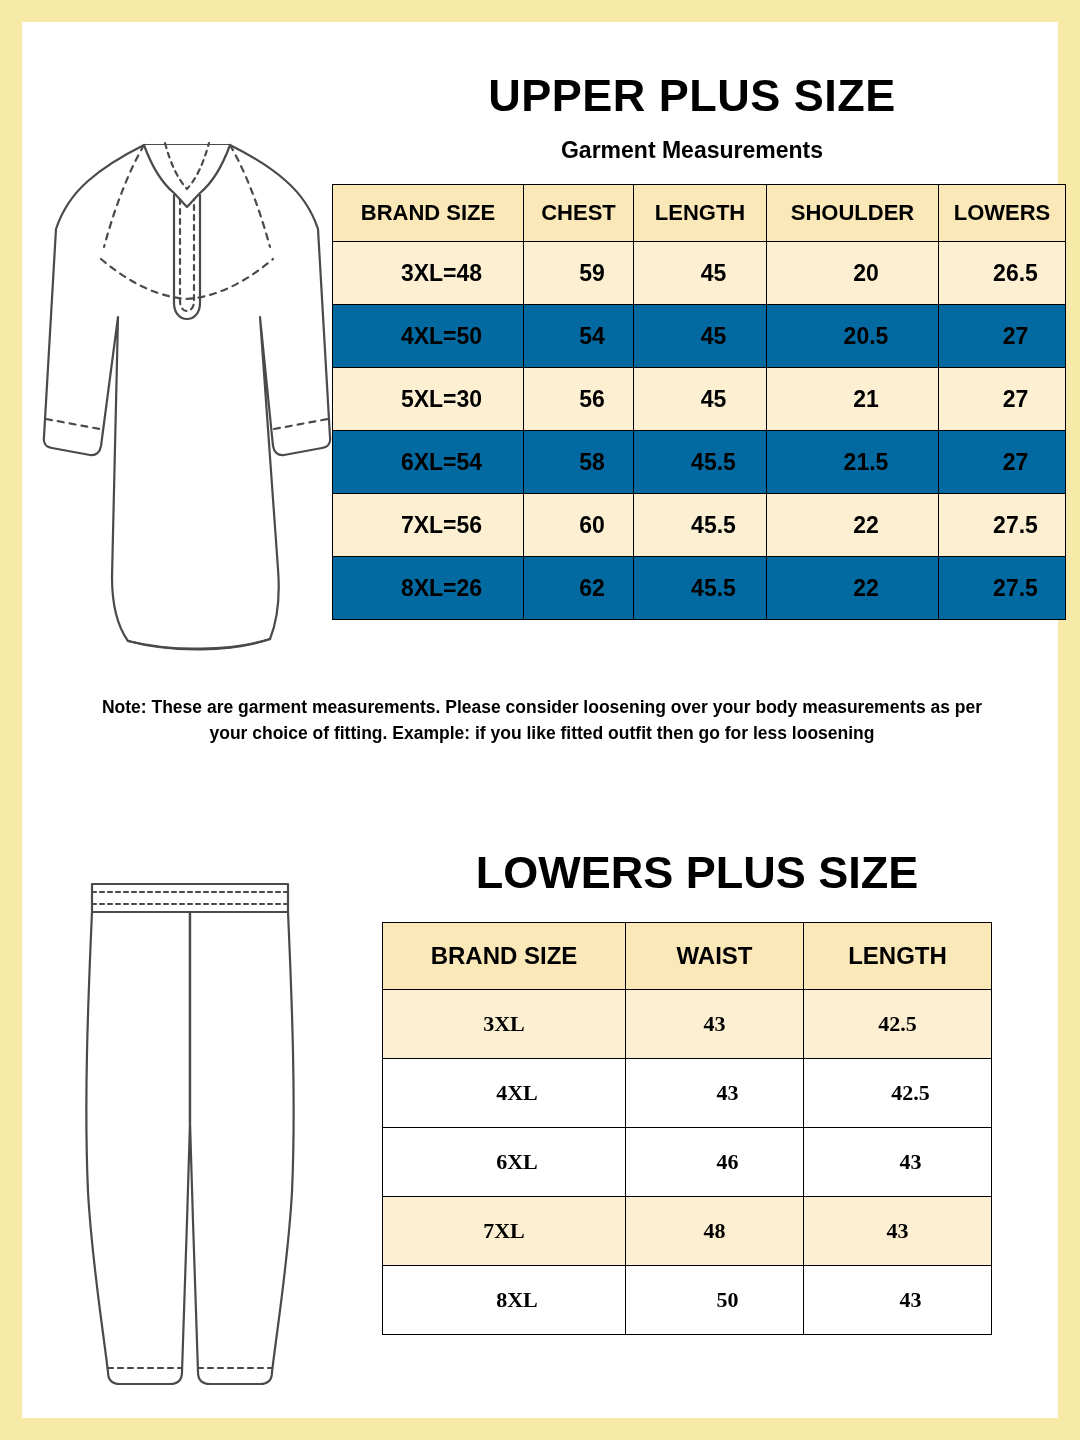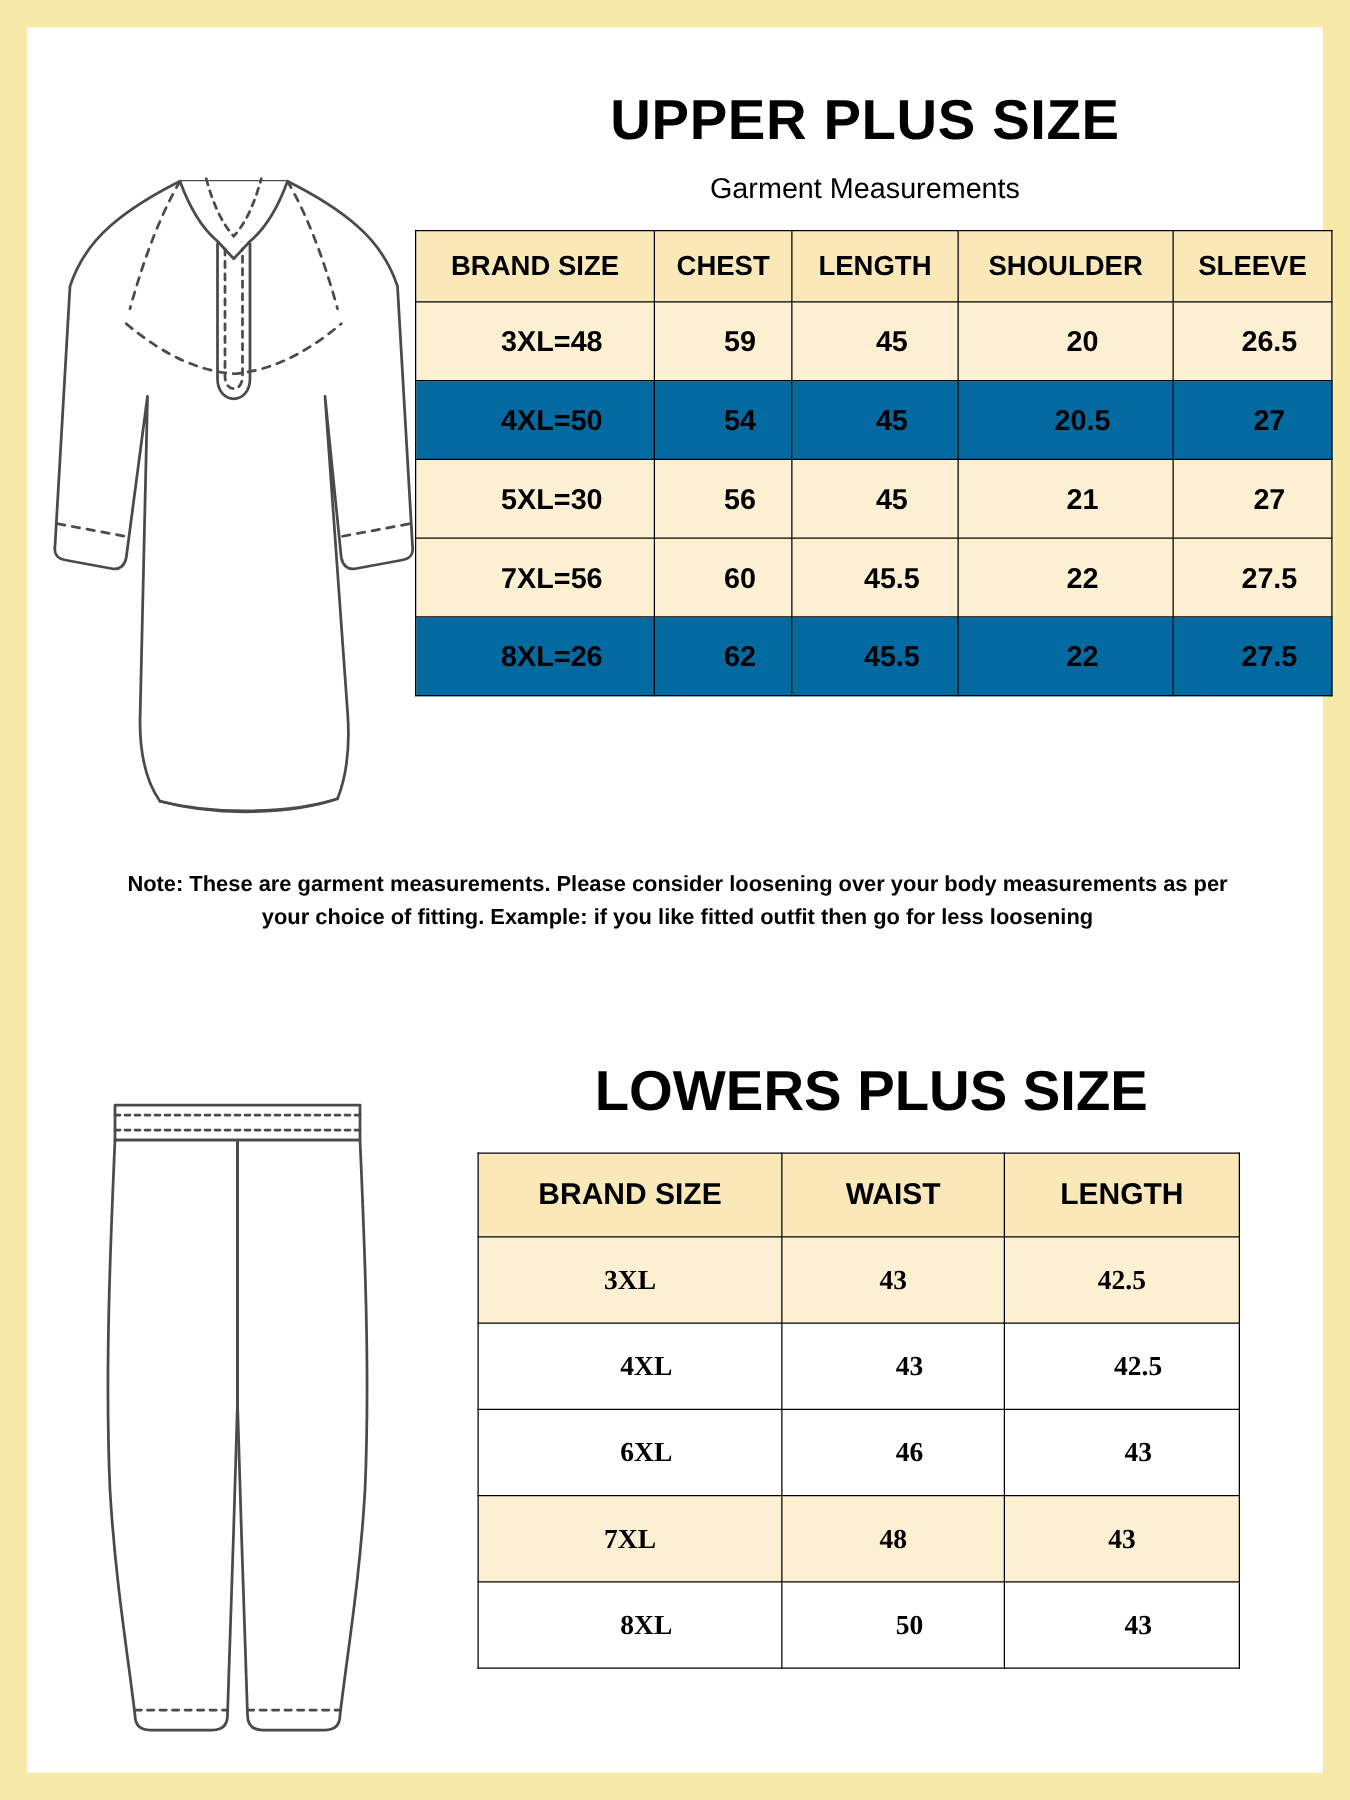--- a/index.html
+++ b/index.html
@@ -47,21 +47,21 @@
     letter-spacing: 0.5px;
     color: #000000;
   }
   .subtitle-upper {
     position: absolute;
     left: 320px;
     top: 115px;
     width: 700px;
     text-align: center;
     font-size: 23px;
-    font-weight: normal;
+    font-weight: bold;
     color: #000000;
   }
 
   
   .kurta-wrap {
     position: absolute;
     left: 10px;
     top: 85px;
     width: 310px;
     height: 560px;
@@ -212,21 +212,21 @@
         </svg>
       </div>
 
       <table class="table-upper">
         <thead>
           <tr>
             <th style="width:186px">BRAND SIZE</th>
             <th style="width:105px">CHEST</th>
             <th style="width:128px">LENGTH</th>
             <th style="width:167px">SHOULDER</th>
-            <th style="width:122px">SLEEVE</th>
+            <th style="width:122px">LOWERS</th>
           </tr>
         </thead>
         <tbody>
           <tr>
             <td>3XL=48</td>
             <td>59</td>
             <td>45</td>
             <td>20</td>
             <td>26.5</td>
           </tr>
@@ -237,20 +237,27 @@
             <td>20.5</td>
             <td>27</td>
           </tr>
           <tr>
             <td>5XL=30</td>
             <td>56</td>
             <td>45</td>
             <td>21</td>
             <td>27</td>
           </tr>
+          <tr class="alt">
+            <td>6XL=54</td>
+            <td>58</td>
+            <td>45.5</td>
+            <td>21.5</td>
+            <td>27</td>
+          </tr>
           <tr>
             <td>7XL=56</td>
             <td>60</td>
             <td>45.5</td>
             <td>22</td>
             <td>27.5</td>
           </tr>
           <tr class="alt">
             <td>8XL=26</td>
             <td>62</td>

